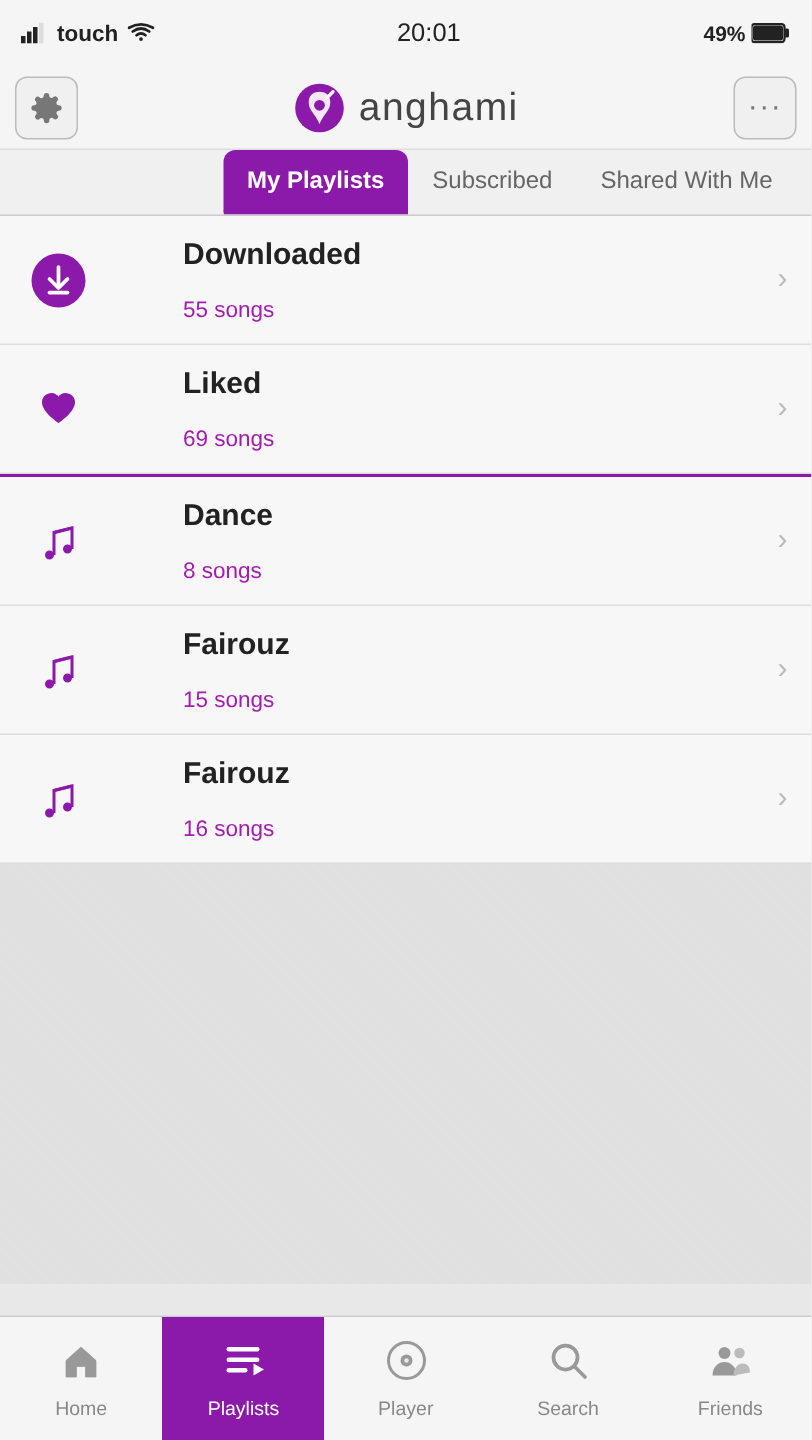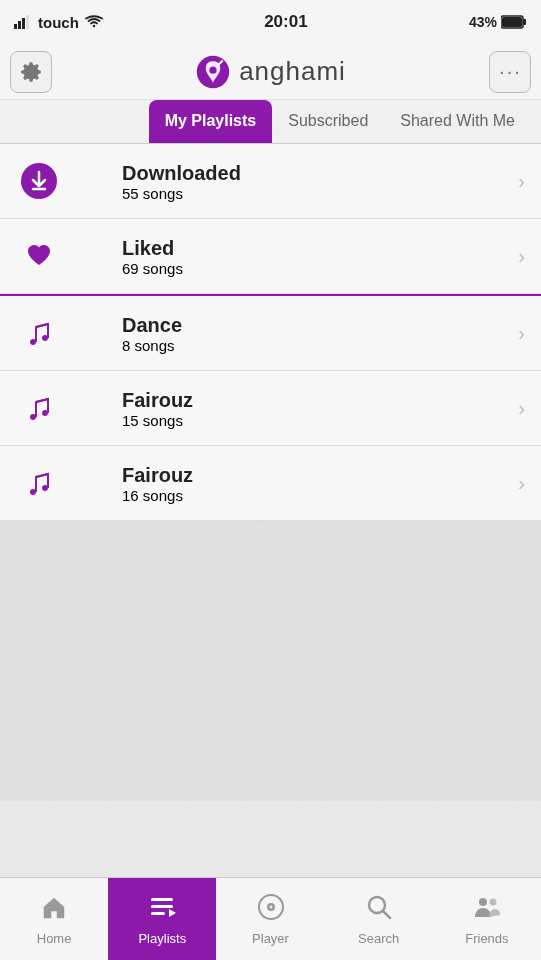--- a/index.html
+++ b/index.html
@@ -20,21 +20,21 @@
       background: #f5f5f5;
       display: flex;
       align-items: center;
       justify-content: space-between;
       padding: 16px 14px;
       font-size: 15px;
       font-weight: 600;
       color: #222;
     }
     .status-left { display: flex; align-items: center; gap: 6px; }
-    .status-center { font-size: 17px; font-weight: 700; }
+    .status-center { font-size: 17px; font-weight: 400; }
     .status-right { display: flex; align-items: center; gap: 4px; font-size: 14px; font-weight: 600; }
 
     
     .header {
       width: 100%;
       height: 56px;
       background: #f5f5f5;
       border-bottom: 1px solid #ddd;
       display: flex;
       align-items: center;
@@ -127,22 +127,22 @@
       flex: 1;
     }
     .playlist-name {
       font-size: 20px;
       font-weight: 700;
       color: #222;
       line-height: 1.2;
     }
     .playlist-count {
       font-size: 15px;
-      color: #000000;
-      margin-top: 0;
+      color: #a21caf;
+      margin-top: 16px;
     }
     .chevron {
       color: #bbb;
       font-size: 20px;
     }
 
     
     .empty-area {
       flex: 1;
       background: #e0e0e0;
@@ -200,21 +200,21 @@
 
     <svg width="18" height="14" viewBox="0 0 18 14">
       <path d="M9 11 L9 11" stroke="#222" stroke-width="2.5" stroke-linecap="round"></path>
       <path d="M6 8.5 Q9 6 12 8.5" stroke="#222" stroke-width="1.8" fill="none" stroke-linecap="round"></path>
       <path d="M3.5 6 Q9 2 14.5 6" stroke="#222" stroke-width="1.8" fill="none" stroke-linecap="round"></path>
       <path d="M1 3.5 Q9 -1 17 3.5" stroke="#222" stroke-width="1.8" fill="none" stroke-linecap="round"></path>
     </svg>
   </div>
   <div class="status-center">20:01</div>
   <div class="status-right">
-    <span>43%</span>
+    <span>49%</span>
     <svg width="26" height="14" viewBox="0 0 26 14">
       <rect x="0" y="1" width="22" height="12" rx="2" fill="none" stroke="#222" stroke-width="1.5"></rect>
       <rect x="22" y="4" width="3" height="6" rx="1" fill="#222"></rect>
       <rect x="1" y="2" width="20" height="10" rx="1.5" fill="#222"></rect>
     </svg>
   </div>
 </div>
 
 <div class="header">
   <div class="header-gear-btn">

